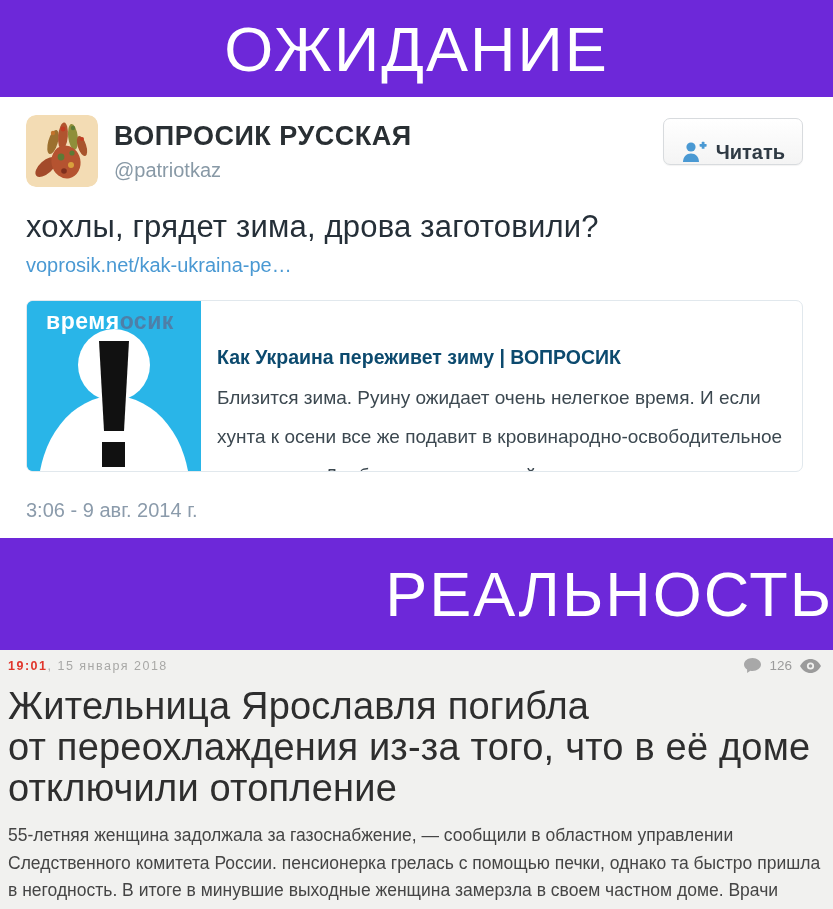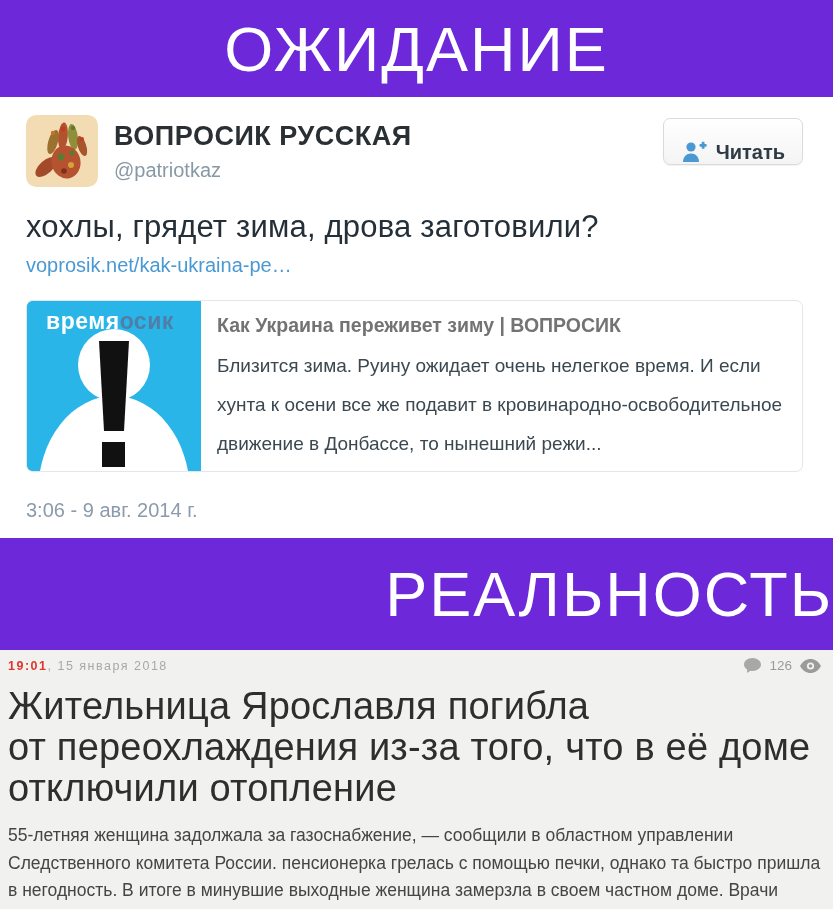--- a/index.html
+++ b/index.html
@@ -29,21 +29,21 @@
   .tweet-link { display:block; margin-top:9px; font-size:20px; color:#4a99d3; text-decoration:none; }
 
   .card { margin-top:23px; width:777px; height:172px; display:flex;
           border:1px solid #e1e8ed; border-radius:7px; overflow:hidden; cursor:pointer; }
   .card-image { position:relative; width:174px; height:100%; background:#29b5e8; flex-shrink:0; }
   .card-image svg { position:absolute; inset:0; }
   .card-logo { position:absolute; top:7px; left:19px; font-size:23px; font-weight:bold; letter-spacing:.5px; z-index:2; }
   .logo-bold { color:#ffffff; }
   .logo-light { color:#4e7fa8; }
   .card-body { padding:13px 16px 0 16px; }
-  .card-title { font-size:19.5px; font-weight:bold; color:#737373; }
+  .card-title { font-size:19.5px; font-weight:bold; color:#0c4a6e;margin-top:32px; }
   .card-desc { margin-top:9px; font-size:19px; line-height:39px; color:#3c4850; max-width:578px; }
   .card-source { margin-top:9px; font-size:18px; color:#98a6b1; }
 
   .tw-timestamp { margin-top:27px; font-size:20px; color:#8b9bab; }
 
   
   .article { height:276px; background:#f1f1ef; padding:8px 12px 4px 8px; }
   .meta { display:flex; align-items:center; font-size:12.5px; letter-spacing:1.5px; }
   .meta-time { color:#e0352b; font-weight:bold; }
   .meta-date { color:#a8a8a6; }

